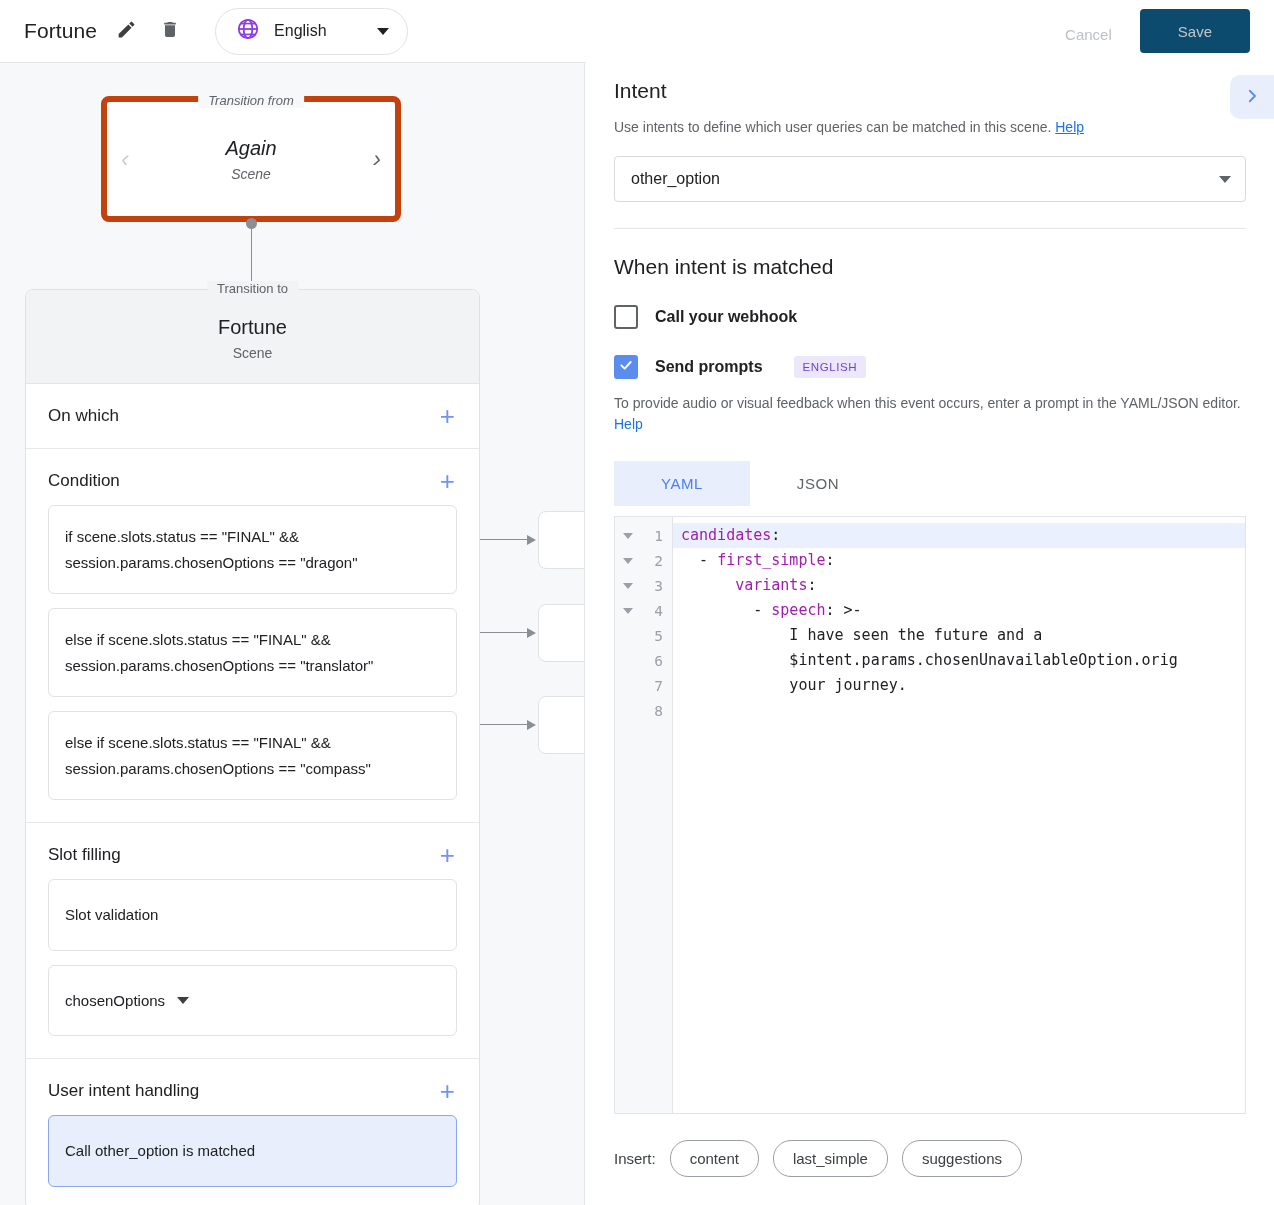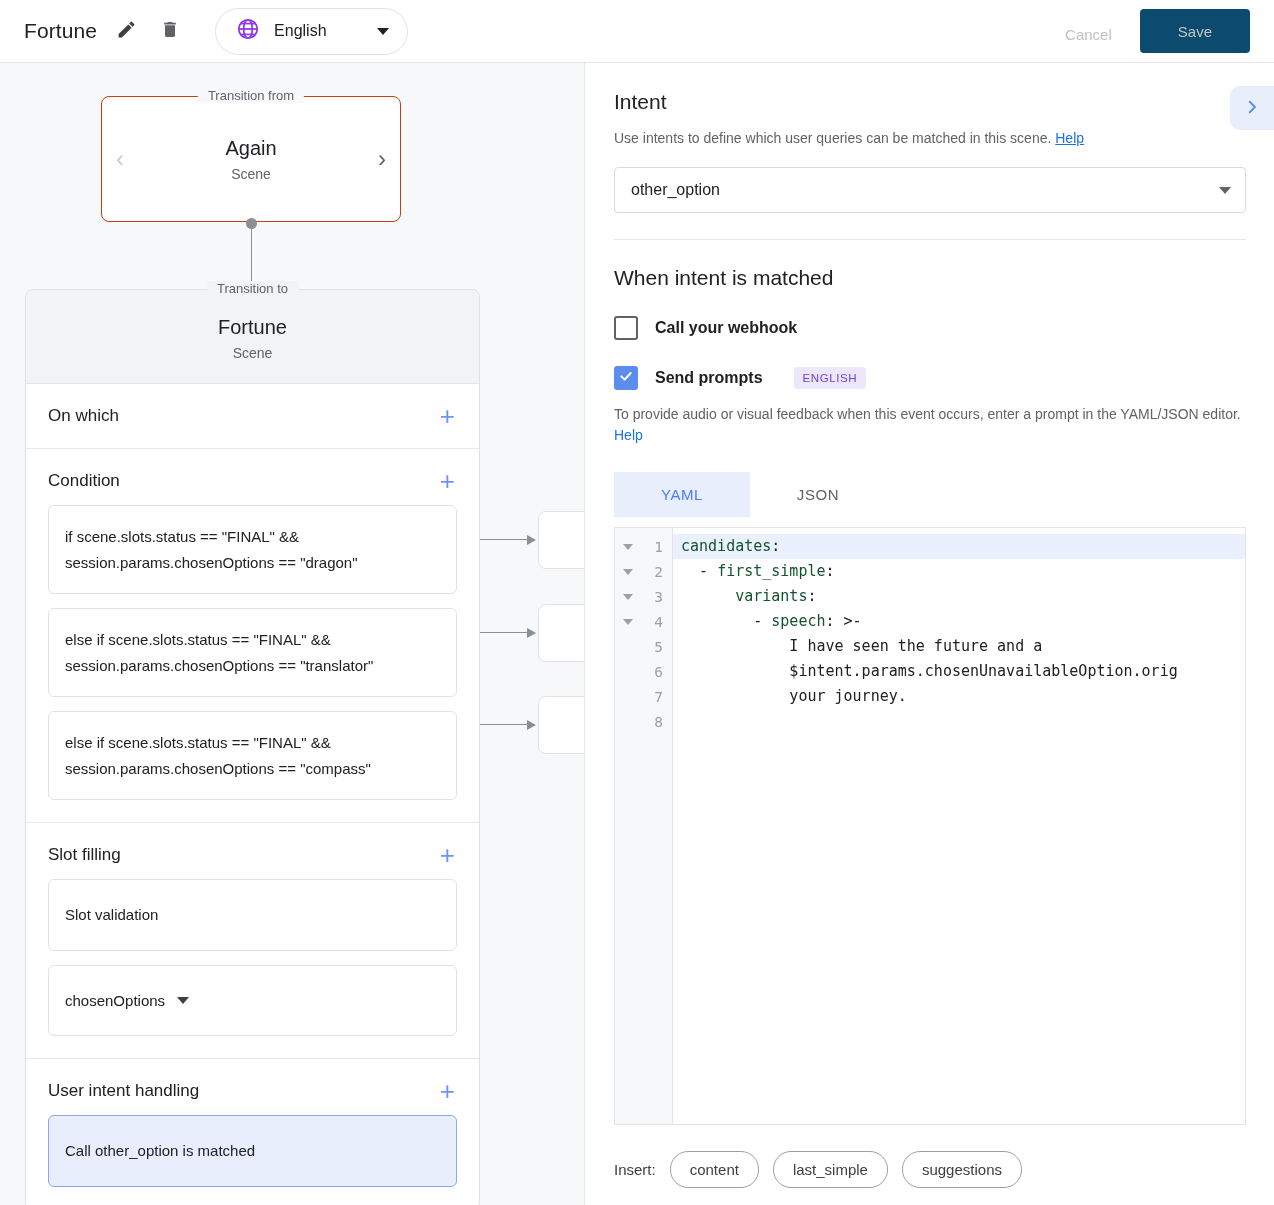--- a/index.html
+++ b/index.html
@@ -52,21 +52,21 @@
   }
 
   
   .canvas {
     position: absolute; left: 0; top: 63px; width: 585px; height: 1142px;
     background: #f7f8fa; border-right: 1px solid #e4e6e8; overflow: hidden;
   }
 
   .fieldset-card {
     position: absolute; background: #fff;
-    border: 1px solid #c2410c; border-radius: 8px;
+    border: 6px solid #c2410c; border-radius: 8px; font-style: italic;
   }
   .fieldset-legend {
     position: absolute; top: -9px; left: 50%; transform: translateX(-50%);
     background: #f7f8fa; padding: 0 10px; font-size: 13px; color: #5f6368;
     white-space: nowrap;
   }
 
   
   #transition-from {
     left: 101px; top: 33px; width: 300px; height: 126px;
@@ -145,21 +145,21 @@
     width: 0; height: 0; border-top: 5px solid transparent;
     border-bottom: 5px solid transparent; border-left: 9px solid #8a8f94;
   }
   .ghost-card {
     position: absolute; width: 90px; height: 58px;
     background: #fff; border: 1px solid #e0e2e5; border-radius: 8px;
   }
 
   
   .panel {
-    position: absolute; left: 586px; top: 64px; width: 688px; height: 1142px;
+    position: absolute; left: 586px; top: 53px; width: 688px; height: 1142px;
     background: #fff; overflow: hidden;
   }
   .panel-sec { padding: 26px 28px 0 28px; position: relative; }
   .panel-h1 { font-size: 21px; color: #202124; font-weight: 400; }
   .panel-desc { font-size: 14px; color: #5f6368; margin-top: 14px; line-height: 1.5; }
   .link { color: #1a73e8; text-decoration: underline; cursor: pointer; }
   .link-plain { color: #1a73e8; text-decoration: none; cursor: pointer; }
 
   .expand-btn {
     position: absolute; right: 0px; top: 22px; width: 44px; height: 44px;
@@ -225,21 +225,21 @@
   }
   .code {
     flex: 1; padding-top: 6px; overflow: hidden; position: relative;
   }
   .cline {
     height: 25px; line-height: 25px; white-space: pre;
     font-family: "DejaVu Sans Mono", monospace; font-size: 15px; color: #202124;
     padding-left: 8px;
   }
   .cline.hl { background: #eaf0fd; }
-  .k { color: #14532d; }
+  .k { color: #a21caf; }
   .p { color: #202124; }
 
   .insert-row {
     display: flex; align-items: center; gap: 14px; margin-top: 26px; padding-bottom: 20px;
   }
   .insert-label { font-size: 15px; color: #3c4043; }
   .chip {
     border: 1px solid #9aa0a6; border-radius: 18px; padding: 9px 19px;
     font-size: 15px; color: #3c4043; cursor: pointer; background: #fff;
     font-family: "Liberation Sans", sans-serif;

